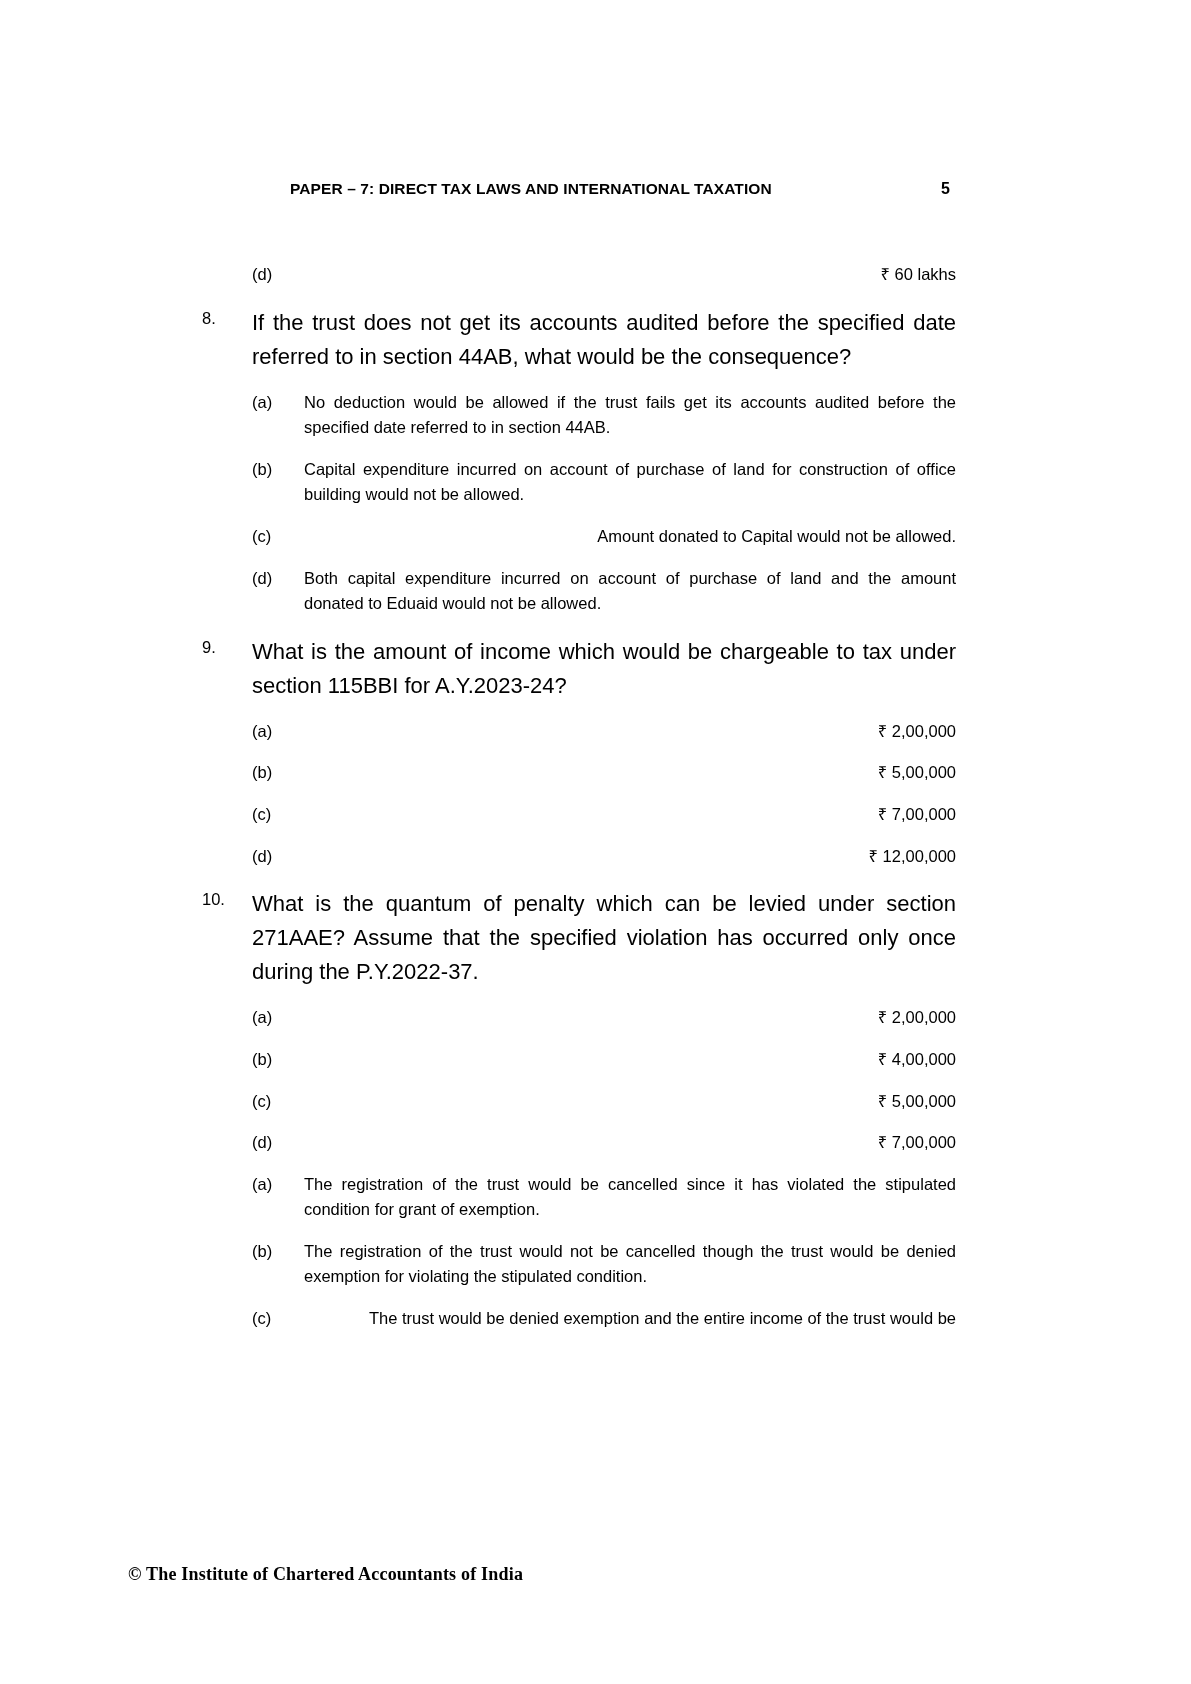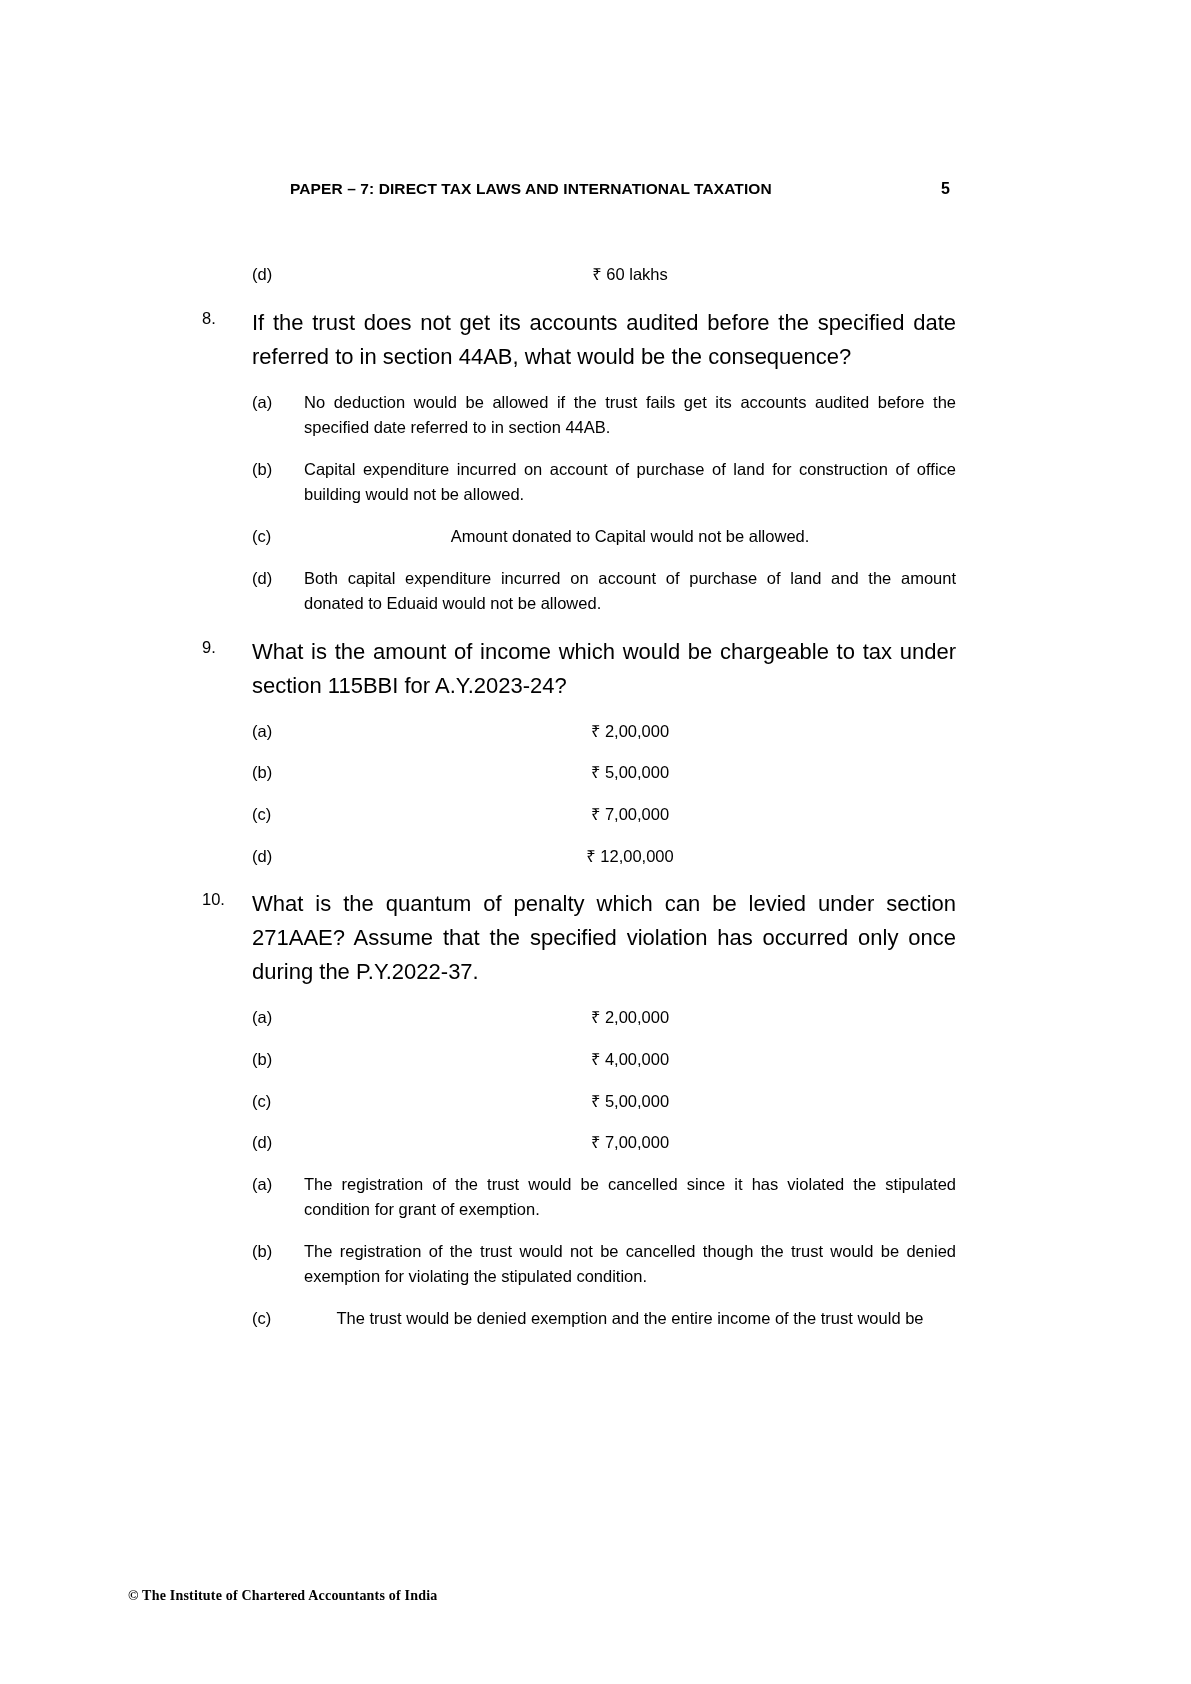--- a/index.html
+++ b/index.html
@@ -83,29 +83,29 @@
     line-height: 1.55;
   }
   .otext {
     flex: 1;
     font-size: 16.5px;
     line-height: 1.55;
     text-align: justify;
     text-justify: inter-word;
   }
   .otext.nowrapjust {
-    text-align: center;
+    text-align: right;
   }
   .footer {
     position: absolute;
     left: 128px;
-    bottom: 80px;
+    bottom: 99px;
     font-family: "Liberation Serif", serif;
     font-weight: bold;
-    font-size: 14px;
+    font-size: 18px;
     letter-spacing: 0.2px;
   }
 </style>
 </head>
 <body>
 
 <div class="page">
 
   <div class="header">
     <span class="header-title">PAPER – 7: DIRECT TAX LAWS AND INTERNATIONAL TAXATION</span>

